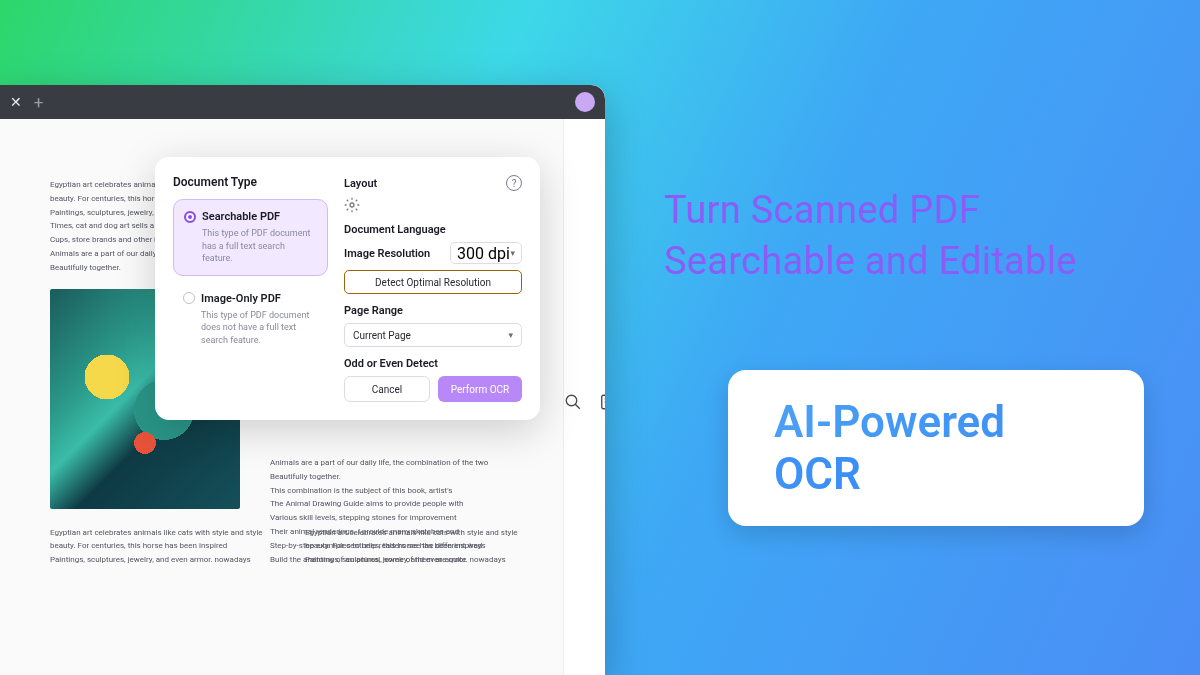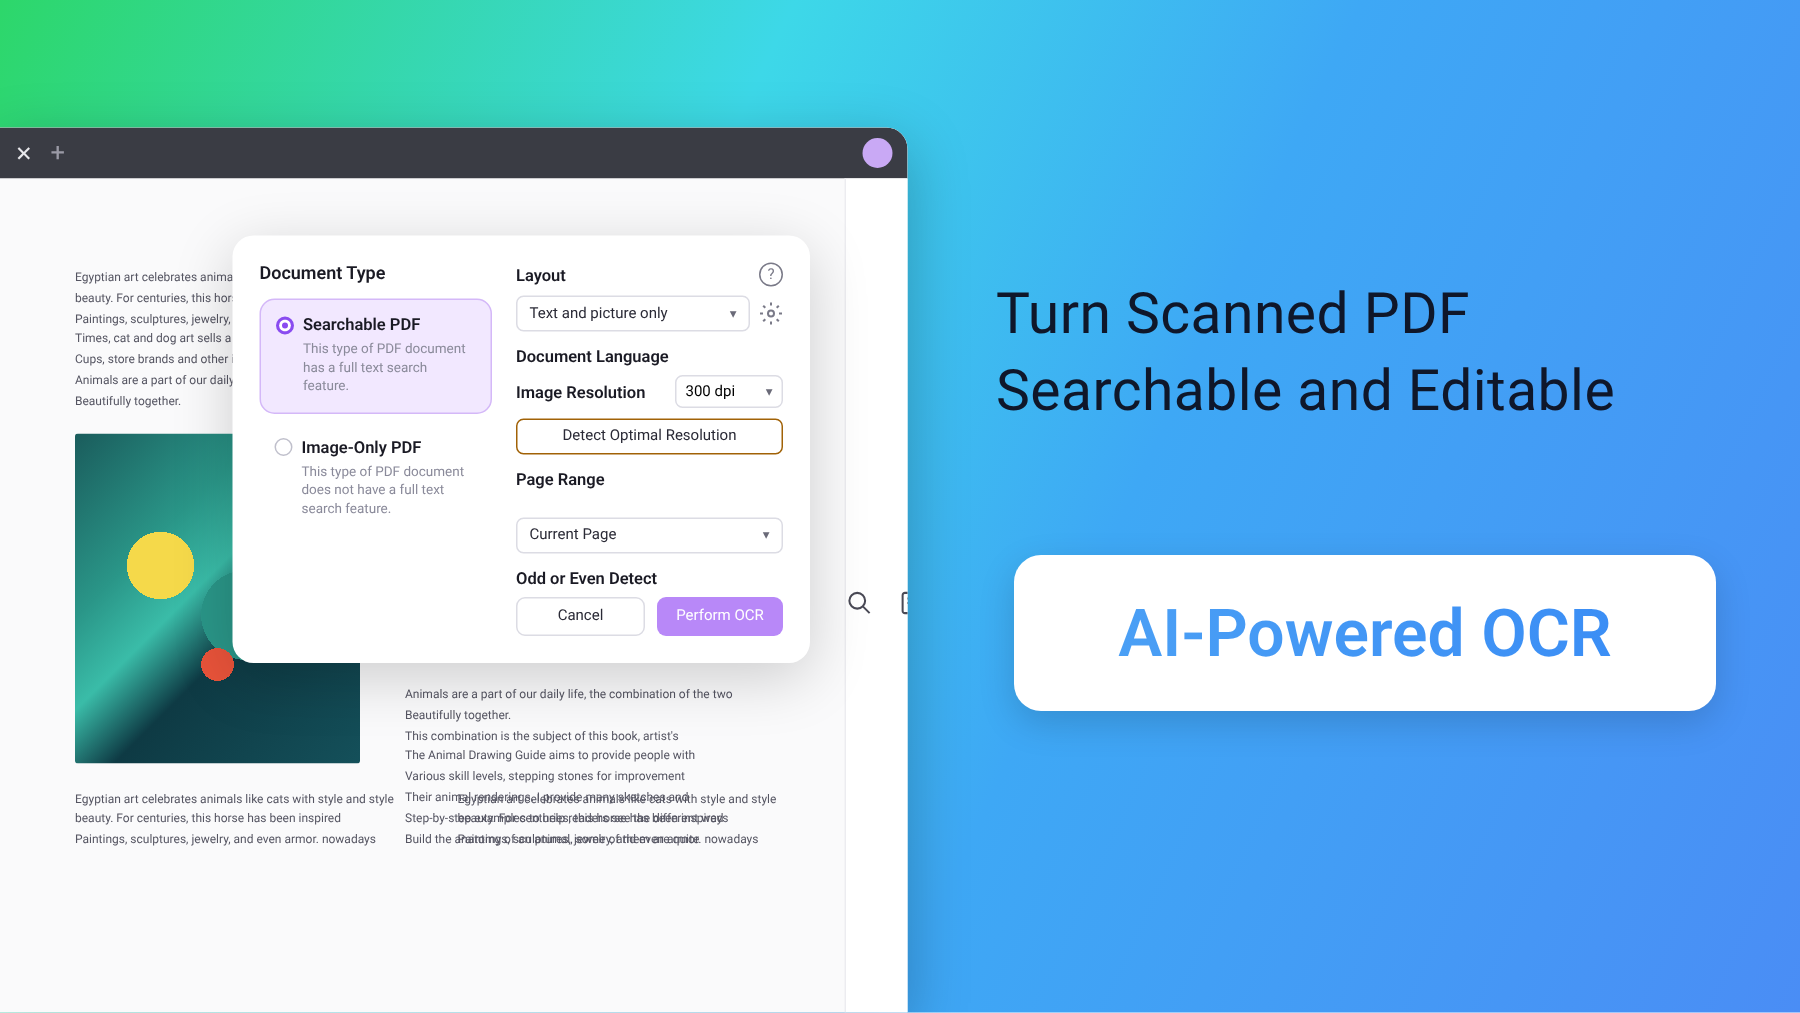--- a/index.html
+++ b/index.html
@@ -1,19 +1,19 @@
 <!DOCTYPE html>
 <html><head>
 <meta charset="utf-8">
 <style>
 * { margin:0; padding:0; box-sizing:border-box; font-family:-apple-system,BlinkMacSystemFont,"Segoe UI",Roboto,sans-serif; }
 body { width:1200px; height:675px; overflow:hidden; position:relative; background:linear-gradient(115deg,#2dd76a 0%,#3dd8e8 35%,#3ea8f5 60%,#4a8df5 100%); }
-.marketing { position:absolute; right:56px; top:185px; width:480px; color:#0f172a; }
+.marketing { position:absolute; right:56px; top:185px; width:480px; color:#8b5cf6; }
 .marketing h1 { font-size:38px; font-weight:400; line-height:1.35; letter-spacing:.3px; }
-.badge { position:absolute; right:56px; top:370px; background:#fff; border-radius:18px; padding:26px 46px; width:468px; text-align:center; box-shadow:0 8px 24px rgba(0,0,0,.15); }
+.badge { position:absolute; right:56px; top:370px; background:#fff; border-radius:18px; padding:26px 46px; width:416px; box-shadow:0 8px 24px rgba(0,0,0,.15); }
 .badge span { font-size:44px; font-weight:600; background:linear-gradient(90deg,#4a9ff5,#3b8ef5); -webkit-background-clip:text; background-clip:text; color:transparent; }
 .app { position:absolute; left:0; top:85px; width:605px; height:590px; background:#fff; border-radius:0 14px 0 0; box-shadow:0 12px 40px rgba(0,0,0,.25); overflow:hidden; }
 .titlebar { height:34px; background:#3a3c44; display:flex; align-items:center; padding:0 10px; border-radius:0 14px 0 0; position:relative; }
 .close-x { color:#e8e8ec; font-size:14px; margin-right:12px; cursor:pointer; }
 .plus { color:#9a9aa6; font-size:17px; cursor:pointer; }
 .avatar { position:absolute; right:10px; width:20px; height:20px; border-radius:50%; background:#c9a9f5; }
 .content { position:relative; height:calc(100% - 34px); background:#fafafb; }
 .sidebar { position:absolute; right:0; top:0; width:42px; height:100%; background:#fff; border-left:1px solid #ececf0; display:flex; flex-direction:row; align-items:center; padding-top:10px; gap:16px; }
 .side-ic { width:22px; height:22px; display:flex; align-items:center; justify-content:center; color:#4a4a56; cursor:pointer; }
 .side-ic svg { width:18px; height:18px; stroke:#4a4a56; stroke-width:1.8; fill:none; }
@@ -44,21 +44,21 @@
 .opt-desc { font-size:9px; color:#8a8a9a; line-height:1.4; padding-left:18px; }
 .form-col { flex:1; }
 .lrow { display:flex; justify-content:space-between; align-items:center; margin-bottom:6px; }
 .lbl { font-size:11px; font-weight:600; color:#1a1a24; }
 .help { width:16px; height:16px; border:1.3px solid #7a7a88; border-radius:50%; display:flex; align-items:center; justify-content:center; font-size:10px; color:#7a7a88; cursor:pointer; }
 .gear { width:16px; height:16px; color:#7a7a88; cursor:pointer; }
 .sel-box { width:100%; height:24px; border:1px solid #dcdce4; border-radius:5px; font-size:10px; color:#2a2a36; padding:0 8px; display:flex; align-items:center; justify-content:space-between; background:#fff; cursor:pointer; margin-bottom:10px; }
 .sel-box::after { content:"▾"; font-size:9px; color:#6a6a78; }
 .res-row { display:flex; align-items:center; gap:6px; margin-bottom:6px; }
 .res-row .lbl { flex:1; }
-.res-sel { width:72px; height:22px; border:1px solid #dcdce4; border-radius:5px; font-size:10px; padding:0 6px; display:flex; align-items:center; justify-content:space-between; cursor:pointer; }
+.res-sel { width:72px; height:22px; border:1px solid #dcdce4; border-radius:5px; font-size:16px; padding:0 6px; display:flex; align-items:center; justify-content:space-between; cursor:pointer; }
 .res-sel::after { content:"▾"; font-size:9px; color:#6a6a78; }
 .btn-outline { width:100%; height:24px; border:1px solid #a16207; border-radius:5px; font-size:10px; color:#2a2a36; background:#fff; cursor:pointer; margin-bottom:10px; }
 .actions { display:flex; gap:8px; margin-top:4px; }
 .btn { flex:1; height:26px; border-radius:6px; font-size:10px; cursor:pointer; border:1px solid #dcdce4; background:#fff; color:#2a2a36; }
 .btn.primary { background:#b888f8; color:#fff; border:none; }
 .sel-row { display:flex; align-items:center; gap:6px; margin-bottom:10px; }
 .sel-row .sel-box { margin-bottom:0; flex:1; }
 </style>
 </head>
 <body>
@@ -128,37 +128,34 @@
             </div>
           <div class="opt-desc">This type of PDF document does not have a full text search feature.</div>
         </div>
       </div>
       <div class="form-col">
         <div class="lrow">
           <span class="lbl">Layout</span>
           <span class="help">?</span>
         </div>
         <div class="sel-row">
-          <div class="sel-box">
-              <span>Text and picture only</span>
-            </div>
           <span class="gear"><svg viewBox="0 0 24 24" fill="none" stroke="currentColor" stroke-width="2">
                 <circle cx="12" cy="12" r="3"></circle>
                 <path d="M12 1v3m0 16v3M4.2 4.2l2.1 2.1m11.4 11.4l2.1 2.1M1 12h3m16 0h3M4.2 19.8l2.1-2.1m11.4-11.4l2.1-2.1"></path>
               </svg></span>
         </div>
         <div class="lbl" style="margin-bottom:6px">Document Language</div>
         <div class="res-row">
           <span class="lbl">Image Resolution</span>
           <div class="res-sel">
               <span>300 dpi</span>
             </div>
         </div>
         <button class="btn-outline">Detect Optimal Resolution</button>
-        <div class="lbl" style="margin-bottom:19px">Page Range</div>
+        <div class="lbl" style="margin-bottom:6px">Page Range</div>
         <div class="sel-box">
             <span>Current Page</span>
           </div>
         <div class="lbl" style="margin-bottom:6px">Odd or Even Detect</div>
         <div class="actions">
           <button class="btn">Cancel</button>
           <button class="btn primary">Perform OCR</button>
         </div>
       </div>
     </div>

